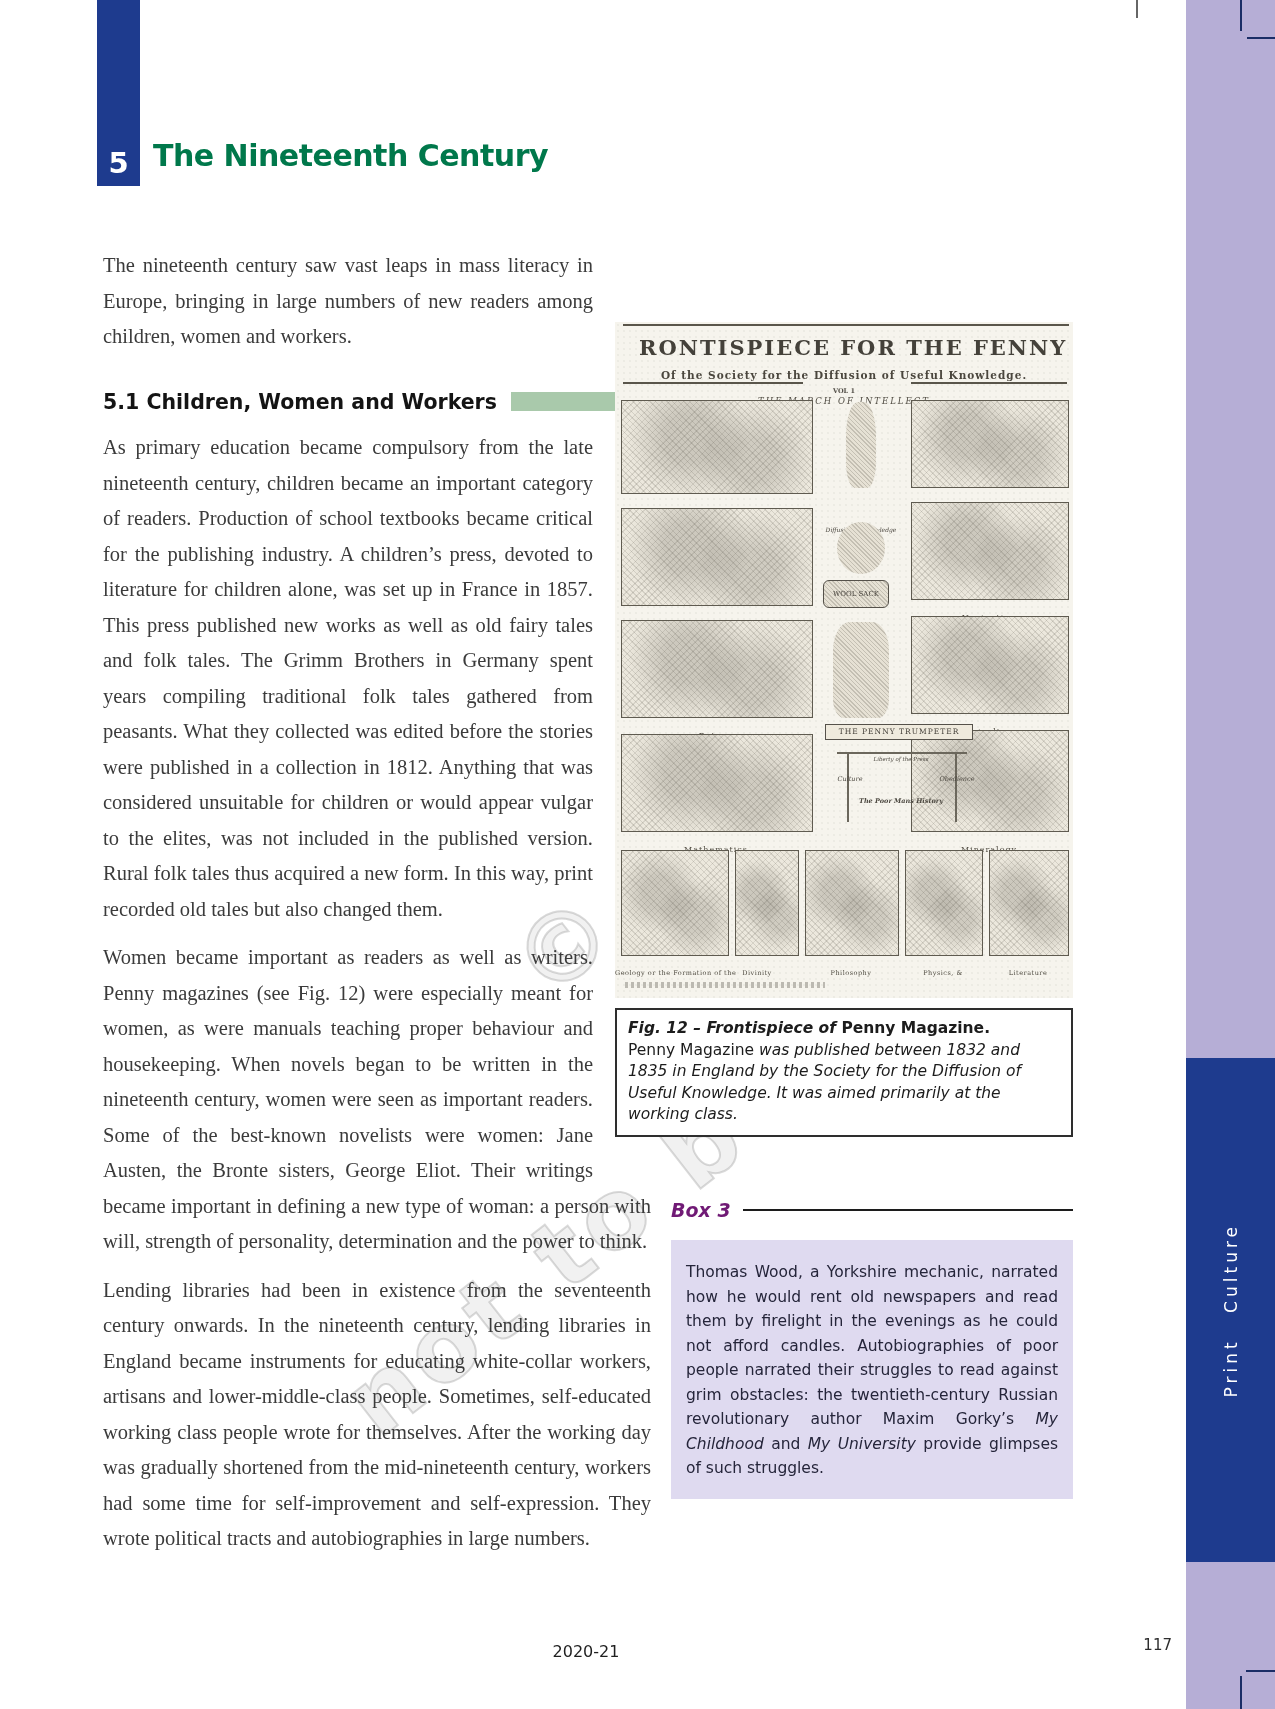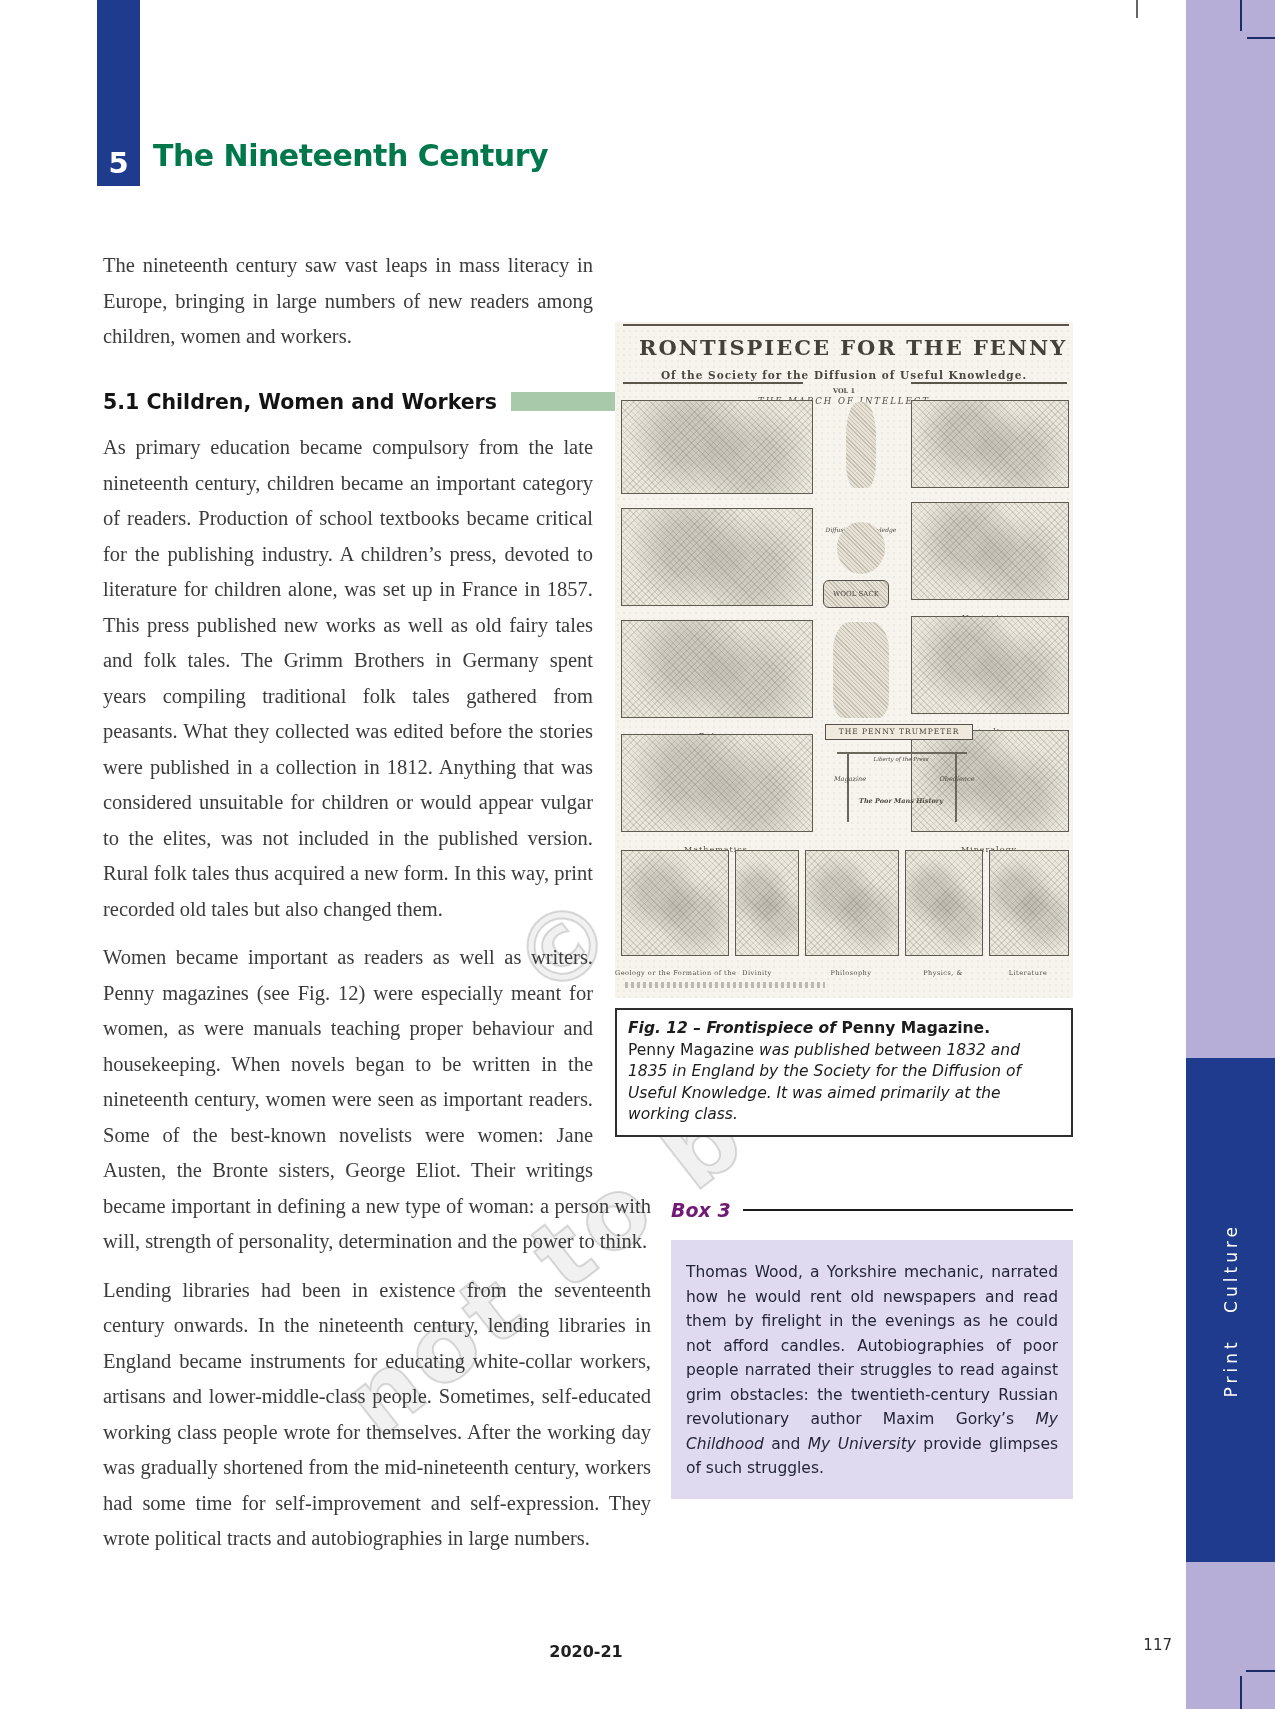--- a/index.html
+++ b/index.html
@@ -167,21 +167,21 @@
   .mark-br-v { left:1240px; top:1676px; width:2px; height:33px; }
   .mark-top-small { position:absolute; left:1136px; top:0; width:1.5px; height:18px; background:#666; z-index:4; }
 
   
   .page-num {
     position:absolute; left:1128px; top:1596px; width:44px; text-align:right;
     font-family:"DejaVu Sans", sans-serif; font-size:15px; color:#2e2e2e; z-index:4;margin-top:40px;
   }
   .footer {
     position:absolute; left:0; top:1642px; width:1172px; text-align:center;
-    font-family:"DejaVu Sans", sans-serif; font-size:16px; color:#1f1f1f; z-index:4;font-weight:bold;
+    font-family:"DejaVu Sans", sans-serif; font-size:16px; color:#1f1f1f; z-index:4;
   }
 </style>
 </head>
 <body>
 
 <div class="page">
 
   <div class="wm wm1">© NCERT</div>
   <div class="wm wm2">not to be</div>
 
@@ -229,21 +229,21 @@
         <div class="center-blob" style="left:231px; top:80px; width:30px; height:86px;"></div>
         <div class="center-label" style="left:200px; top:190px; width:92px; font-size:6px; font-style:italic;">Diffusion of Knowledge</div>
         <div class="center-blob" style="left:222px; top:200px; width:48px; height:52px; border-radius:50%;"></div>
         <div class="center-blob" style="left:208px; top:258px; width:64px; height:26px; border:1px solid #55514a; border-radius:6px; text-align:center; font-family:'DejaVu Serif',serif; font-size:7px; line-height:26px; color:#45413a;">WOOL SACK</div>
         <div class="center-blob" style="left:218px; top:300px; width:56px; height:96px; border-radius:30% 30% 20% 20%;"></div>
         <div class="trumpeter-bar">THE PENNY TRUMPETER</div>
         <div class="center-label" style="left:216px; top:420px; width:140px; font-size:5.5px; font-style:italic;">Liberty of the Press</div>
         <div class="scale-line" style="left:222px; top:430px; width:130px; height:1.5px;"></div>
         <div class="scale-line" style="left:232px; top:430px; width:1.5px; height:70px;"></div>
         <div class="scale-line" style="left:340px; top:430px; width:1.5px; height:70px;"></div>
-        <div class="center-label" style="left:200px; top:440px; width:70px; font-size:6.5px; font-style:italic;">Magazine</div>
+        <div class="center-label" style="left:200px; top:440px; width:70px; font-size:6.5px; font-style:italic;">Culture</div>
         <div class="center-label" style="left:306px; top:440px; width:72px; font-size:6.5px; font-style:italic;">Obedience</div>
         <div class="center-label" style="left:212px; top:462px; width:148px; font-size:6.5px; font-style:italic; font-weight:bold;">The Poor Mans History</div>
 
         <div class="panel" style="left:6px; top:528px; width:106px; height:104px;"></div>
         <div class="panel-label tiny" style="left:0px; top:634px; width:124px;">Geology or the Formation of the Earth</div>
 
         <div class="panel" style="left:120px; top:528px; width:62px; height:104px;"></div>
         <div class="panel-label tiny" style="left:107px; top:634px; width:70px;">Divinity</div>
 
         <div class="panel" style="left:190px; top:528px; width:92px; height:104px;"></div>

